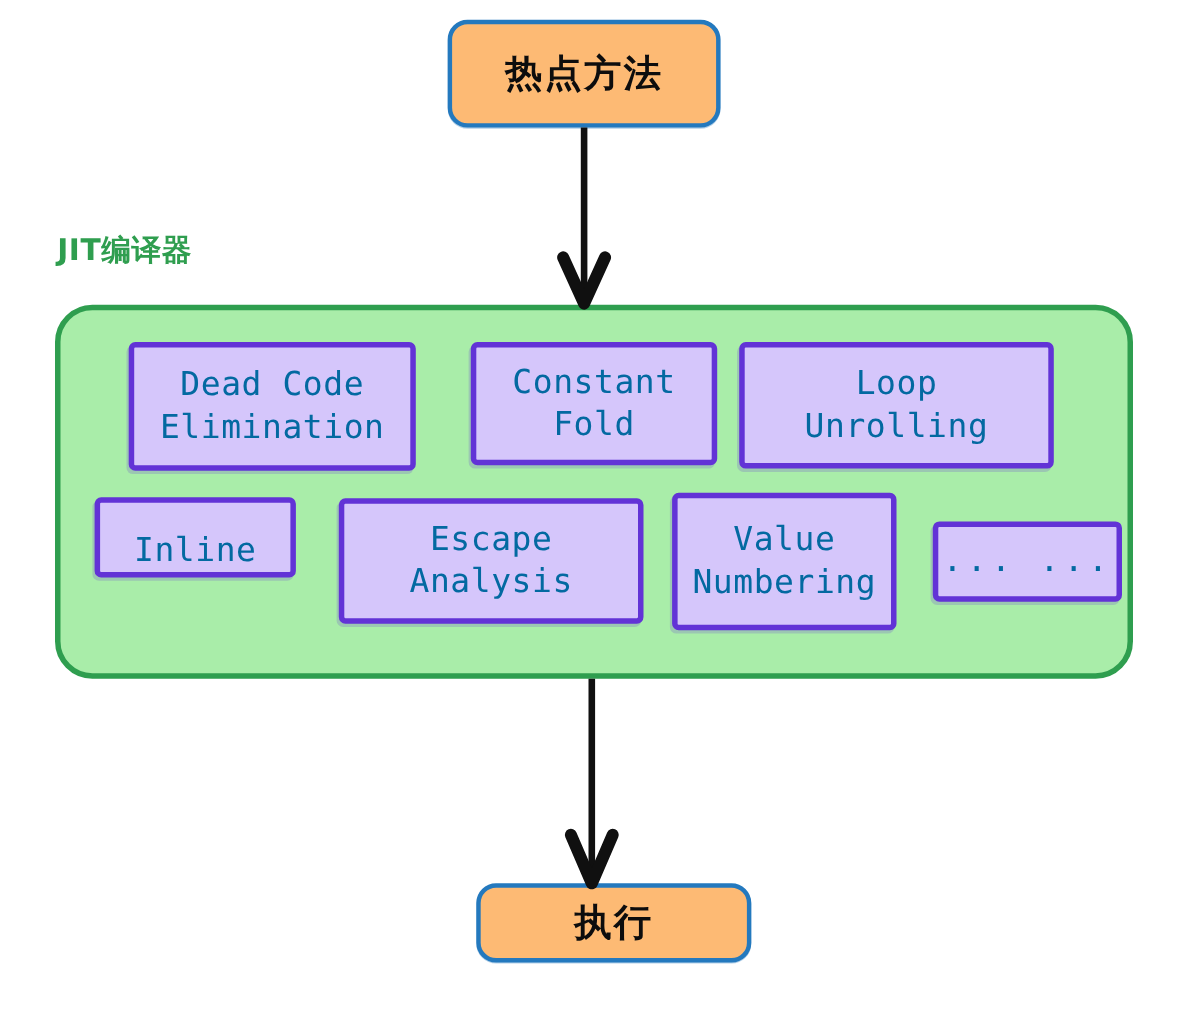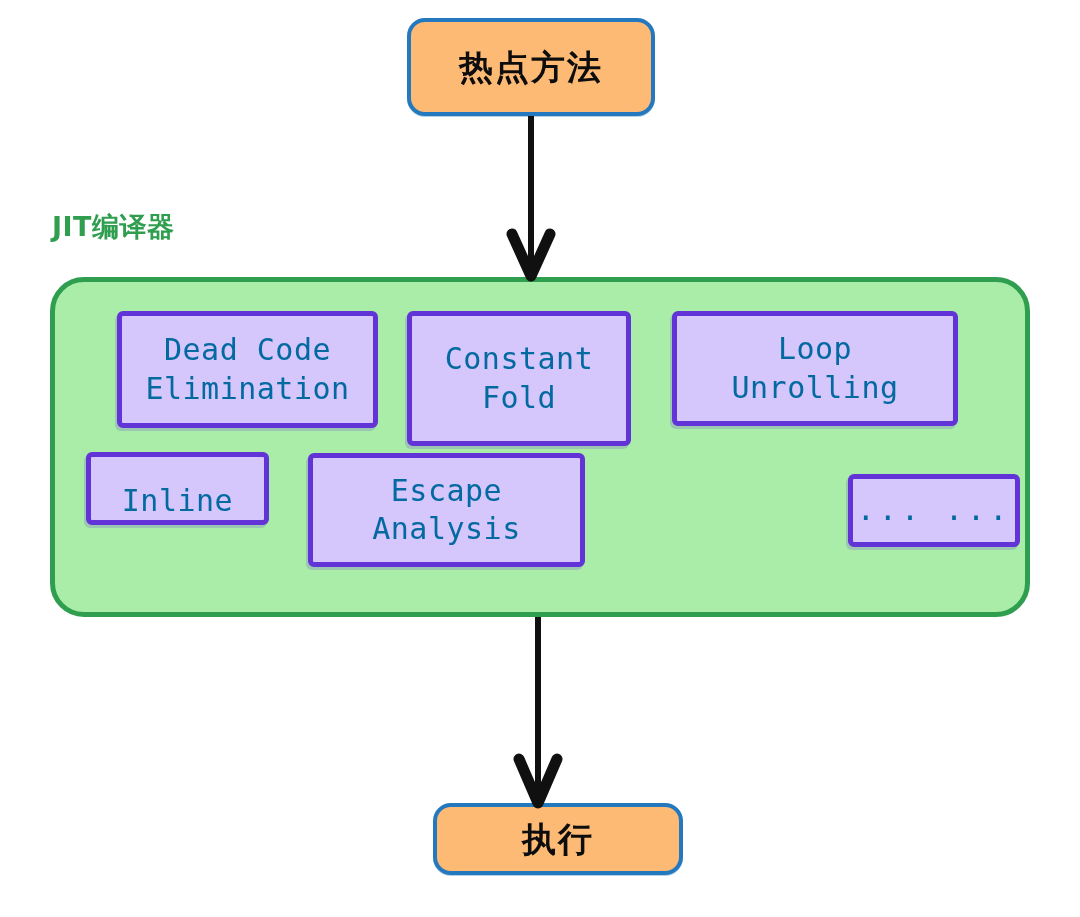--- a/index.html
+++ b/index.html
@@ -100,39 +100,43 @@
 
   <div class="panel-label" style="left:52px; top:209px;">JIT编译器</div>
 
   <div class="panel green" style="left:50px; top:277px; width:980px; height:340px;"></div>
 
   <div class="node purple" style="left:117px; top:311px; width:261px; height:117px;">
     <span>Dead Code
 Elimination</span>
   </div>
 
-  <div class="node purple" style="left:407px; top:311px; width:224px; height:135px;justify-content:center;">
+  <div class="node purple" style="left:428px; top:311px; width:224px; height:112px;justify-content:center;">
     <span>Constant
 Fold</span>
   </div>
 
   <div class="node purple" style="left:672px; top:311px; width:286px; height:115px;">
     <span>Loop
 Unrolling</span>
   </div>
 
   <div class="node purple" style="left:86px; top:452px; width:183px; height:73px;align-items:flex-end;">
     <span>Inline</span>
   </div>
 
   <div class="node purple" style="left:308px; top:453px; width:277px; height:114px;">
     <span>Escape
 Analysis</span>
   </div>
 
+  <div class="node purple" style="left:611px; top:448px; width:204px; height:125px;">
+    <span>Value
+Numbering</span>
+  </div>
 
   <div class="node purple dots" style="left:848px; top:474px; width:172px; height:73px;">
     <span>... ...</span>
   </div>
 
   <div class="node blue" style="left:433px; top:803px; width:250px; height:72px;">
     <span>执行</span>
   </div>
 
   <svg id="arrows" width="1080" height="917" viewBox="0 0 1080 917">

